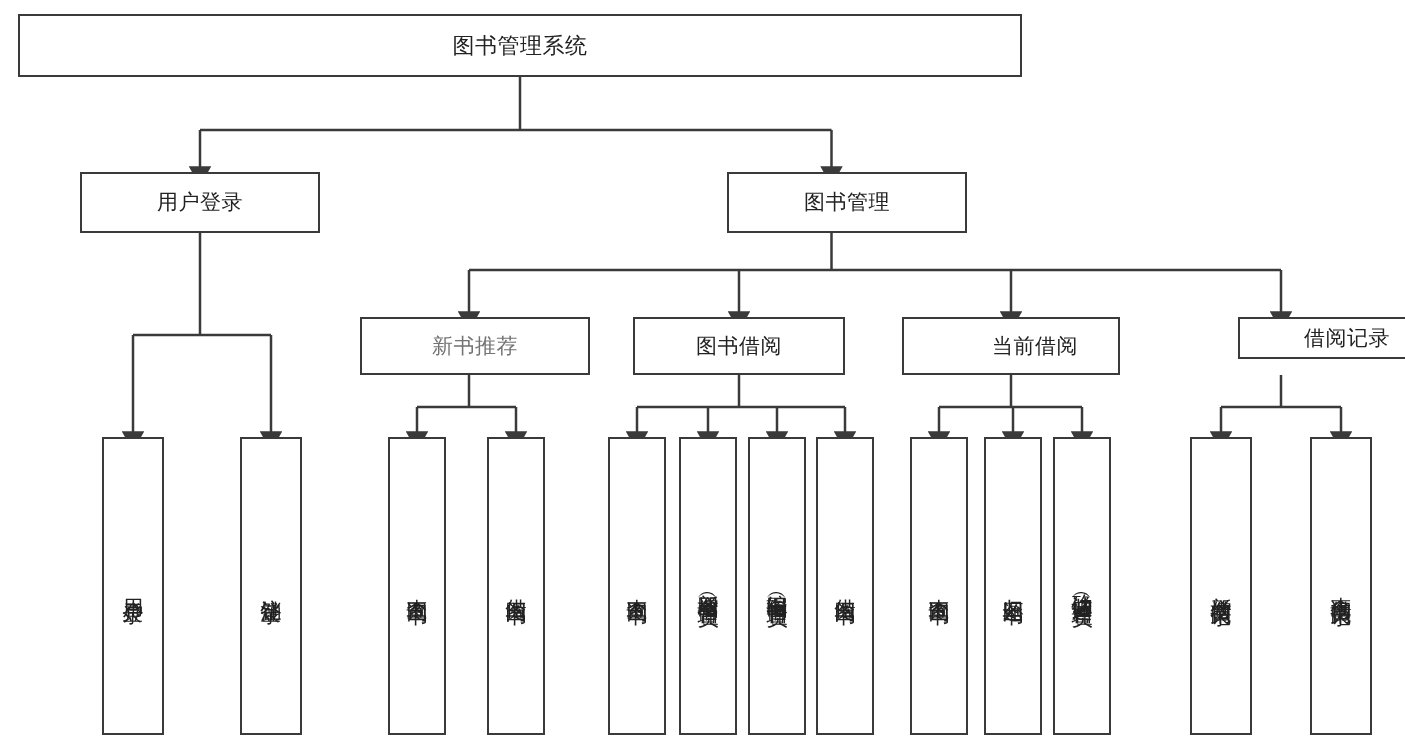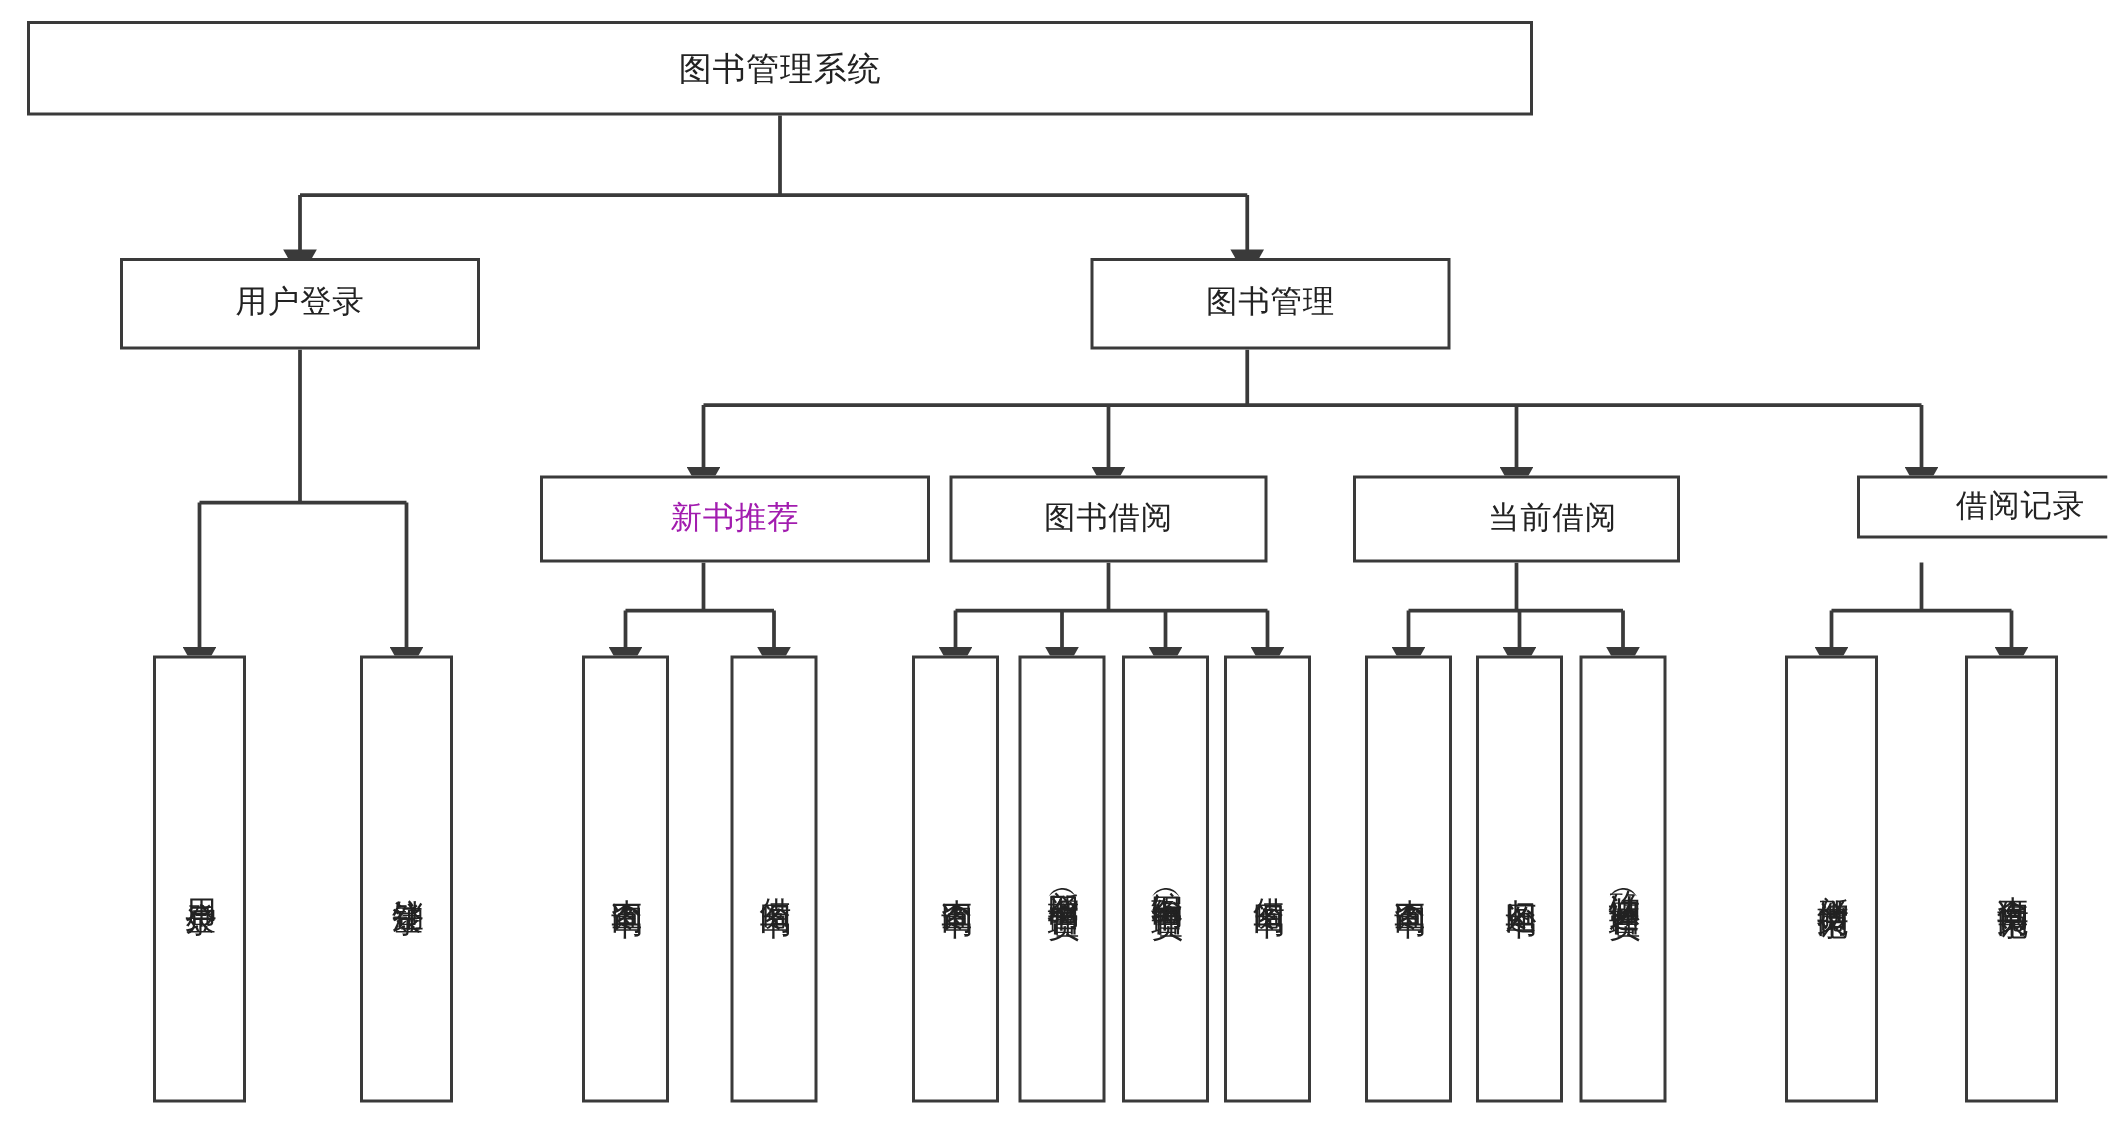--- a/index.html
+++ b/index.html
@@ -113,21 +113,21 @@
   <div id="nodes-layer">
       <div class="node h root" style="left: 18px; top: 14px; width: 1004px; height: 63px; border-color: rgb(58, 58, 58); color: rgb(34, 34, 34);">
         <span class="htext">图书管理系统</span>
       </div>
       <div class="node h" style="left: 80px; top: 172px; width: 240px; height: 61px; border-color: rgb(58, 58, 58); color: rgb(34, 34, 34);">
         <span class="htext">用户登录</span>
       </div>
       <div class="node h" style="left: 727px; top: 172px; width: 240px; height: 61px; border-color: rgb(58, 58, 58); color: rgb(34, 34, 34);">
         <span class="htext">图书管理</span>
       </div>
-      <div class="node h" style="left: 360px; top: 317px; width: 260px; height: 58px; border-color: rgb(58, 58, 58); color: #a21caf;">
+      <div class="node h" style="left: 360px; top: 317px; width: 230px; height: 58px; border-color: rgb(58, 58, 58); color: #737373;">
         <span class="htext">新书推荐</span>
       </div>
       <div class="node h" style="left: 633px; top: 317px; width: 212px; height: 58px; border-color: rgb(58, 58, 58); color: rgb(34, 34, 34); align-items: center;">
         <span class="htext">图书借阅</span>
       </div>
       <div class="node h" style="left: 902px; top: 317px; width: 218px; height: 58px; border-color: rgb(58, 58, 58); color: rgb(34, 34, 34); padding-left: 48px;">
         <span class="htext">当前借阅</span>
       </div>
       <div class="node h" style="left: 1238px; top: 317px; width: 218px; height: 42px; border-color: rgb(58, 58, 58); color: rgb(34, 34, 34);">
         <span class="htext">借阅记录</span>

